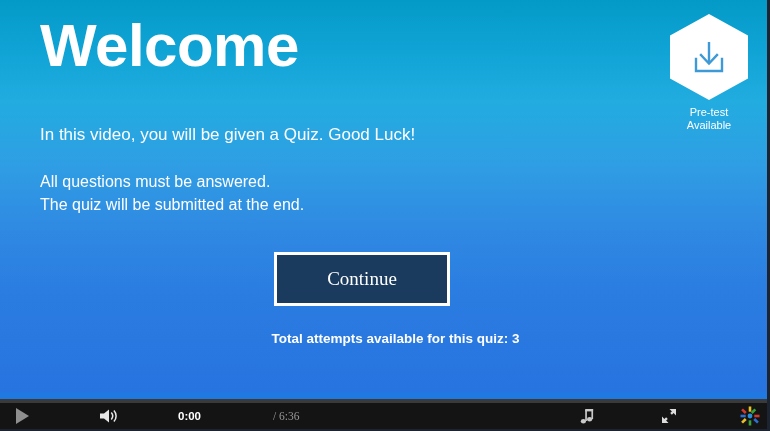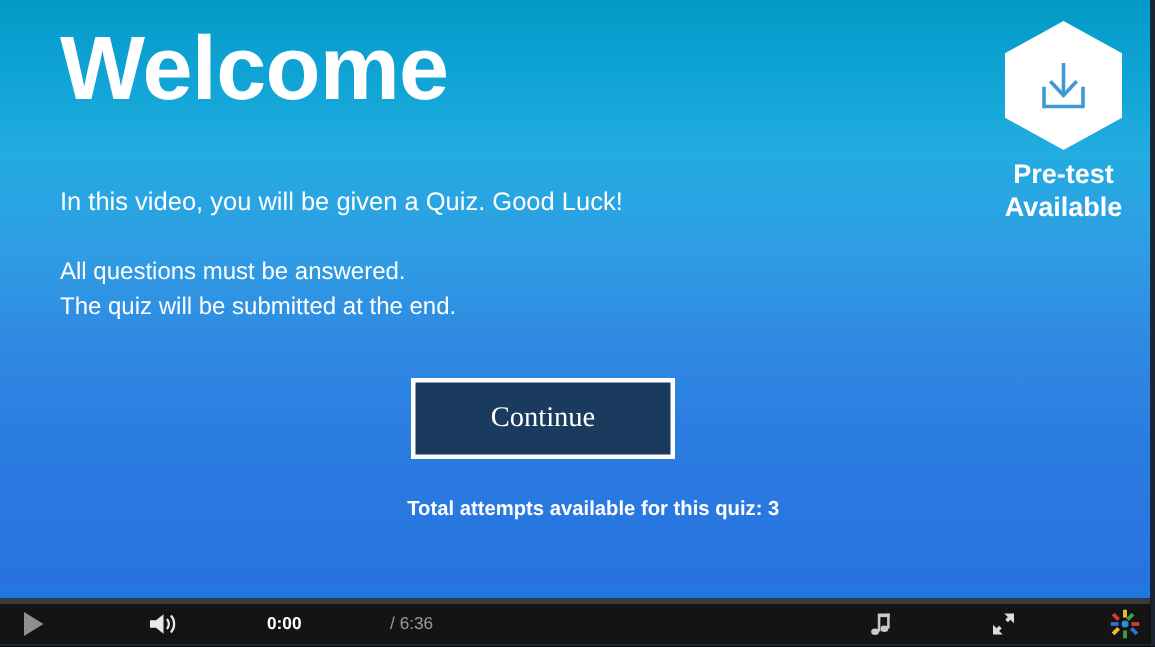--- a/index.html
+++ b/index.html
@@ -124,22 +124,22 @@
     clip-path: polygon(50% 0%, 100% 25%, 100% 75%, 50% 100%, 0% 75%, 0% 25%);
   }
   .hexagon svg {
     position: absolute;
     left: 50%;
     top: 50%;
     transform: translate(-50%, -50%);
   }
   .badge-label {
     color: #ffffff;
-    font-size: 18px;
-    font-weight: bold;
+    font-size: 11px;
+    font-weight: normal;
     line-height: 1.22;
   }
 
   
   #progress-track {
     position: absolute;
     left: 0;
     top: 392px;
     width: 767px;
     height: 7px;
@@ -195,22 +195,22 @@
   .time-current {
     color: #ffffff;
     font-size: 11.5px;
     font-weight: bold;
     font-family: "Liberation Sans", sans-serif;
     margin-left: 4px;
   }
   .time-total {
     color: #9a9a9a;
     font-size: 11.5px;
-    font-family: Liberation Sans, sans-serif;
-    margin-left: 12px;
+    font-family: Liberation Serif, serif;
+    margin-left: 25px;
   }
 
   .spacer { flex: 1 1 auto; }
 
   .ctrl.right { width: 34px; }
 
   .starburst { display: block; }
 </style>
 </head>
 <body>

